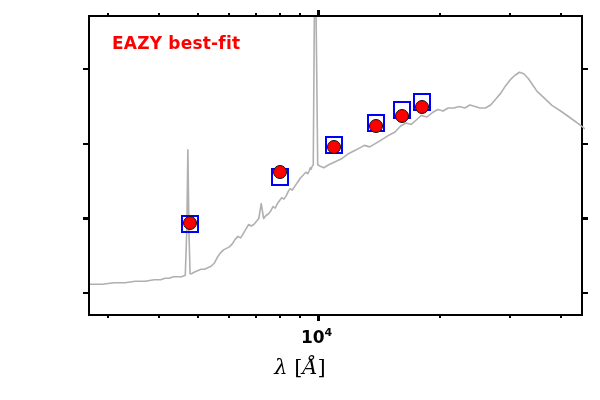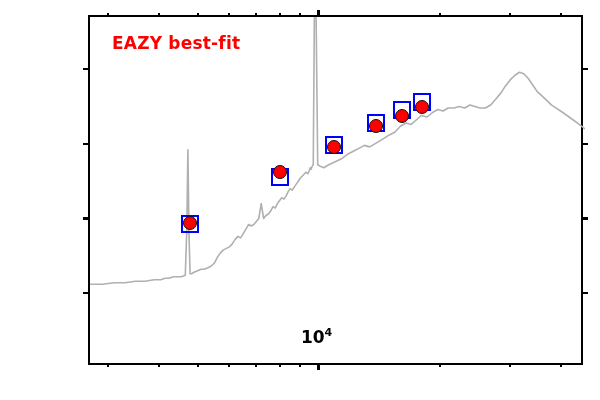--- a/index.html
+++ b/index.html
@@ -1,21 +1,21 @@
 <!DOCTYPE html>
 <html><head>
 <meta charset="utf-8">
 <style>
   html,body{margin:0;padding:0;background:#ffffff;}
   body{width:600px;height:400px;overflow:hidden;
        font-family:"DejaVu Sans","Liberation Sans",sans-serif;}
   #fig{position:relative;width:600px;height:400px;background:#fff;}
 
   
-  #axes{position:absolute;left:88px;top:15px;width:495px;height:350px;
+  #axes{position:absolute;left:88px;top:15px;width:495px;height:301px;
         border:2.2px solid #000;box-sizing:border-box;background:#fff;}
   #plotsvg{position:absolute;left:0;top:0;width:495px;height:303px;display:block;}
 
   
   .tk{position:absolute;background:#000;}
   .tk.ymaj{left:-7px;width:7px;height:2.2px;}
   .tk.ymaj-r{right:-7px;width:7px;height:2.2px;}
   .tk.xmaj{bottom:-7px;width:2.2px;height:7px;}
   .tk.xmaj-t{top:-7px;width:2.2px;height:7px;}
   .tk.xmin{bottom:-4px;width:2.0px;height:4px;}
@@ -36,20 +36,23 @@
   .msq{position:absolute;box-sizing:border-box;border:2.2px solid #0000ff;
        background:transparent;transform:translate(-50%,-50%);}
   .mdot{position:absolute;border-radius:50%;background:#ff0000;
         border:1.3px solid #111;transform:translate(-50%,-50%);}
 </style>
 </head>
 <body>
 
 <div id="fig">
 
+  <div id="xtitle">
+    <span class="it">λ</span>&nbsp;[<span class="it">Å</span>]
+  </div>
 
   <div id="axes">
 
     <svg id="plotsvg" viewBox="0 0 495 303" preserveAspectRatio="none">
         <polyline points="0.00,267.18 12.48,267.18 24.12,265.68 35.03,265.68 45.31,264.19 55.01,264.19 64.20,262.70 70.79,262.70 75.04,261.21 79.20,261.21 83.26,259.71 87.23,259.71 91.49,259.71 95.28,258.22 96.77,213.44 97.88,132.84 98.99,216.43 100.08,256.73 101.53,256.73 104.05,255.24 107.57,253.74 111.03,252.25 114.42,252.25 117.75,250.76 121.01,249.27 124.21,246.28 127.36,240.31 130.45,235.83 133.48,232.85 136.47,231.35 139.40,229.86 142.29,226.88 145.13,222.40 147.92,219.41 150.67,220.91 153.38,216.43 156.04,211.95 158.67,207.47 161.25,208.97 163.80,207.47 166.31,204.49 168.79,201.50 171.23,186.58 173.64,201.50 176.02,198.52 178.36,197.02 180.67,194.04 182.95,189.56 185.21,191.05 187.43,186.58 189.63,183.59 191.79,180.61 193.94,182.10 196.05,179.11 198.14,174.64 200.21,171.65 202.25,173.14 204.27,170.16 206.27,167.17 208.24,164.19 210.19,161.20 213.07,158.22 215.91,155.23 217.78,156.72 219.26,153.74 220.18,150.75 221.09,152.25 222.18,149.26 223.26,147.77 225.06,-97.02 227.71,147.77 230.32,149.26 233.74,150.75 238.75,147.77 245.22,144.78 251.46,141.80 257.48,137.32 263.30,134.33 268.93,131.35 274.39,128.36 279.68,129.86 284.81,126.87 289.80,123.89 294.65,120.90 299.37,117.92 305.09,114.93 310.64,108.96 316.01,105.98 321.22,107.47 326.28,102.99 331.20,98.51 336.92,100.00 342.46,95.53 347.84,92.54 353.05,94.03 358.11,91.05 363.83,91.05 369.38,89.56 374.75,91.05 379.96,88.06 385.02,89.56 389.94,91.05 395.39,91.05 400.69,88.06 405.82,82.09 410.81,76.12 415.66,68.66 420.38,62.69 424.97,58.21 429.45,55.23 433.81,56.72 438.07,61.20 442.23,67.17 447.29,74.63 452.21,79.11 456.99,83.59 461.65,88.06 466.18,91.05 470.60,94.03 474.91,97.02 479.12,100.00 483.23,102.99 487.24,105.98 491.16,108.96 495.00,111.95" fill="none" stroke="#b0b0b0" stroke-width="1.6" stroke-linejoin="round"></polyline>
       </svg>
 
     <div id="annot">EAZY best-fit</div>
 
     <div id="ticks">

